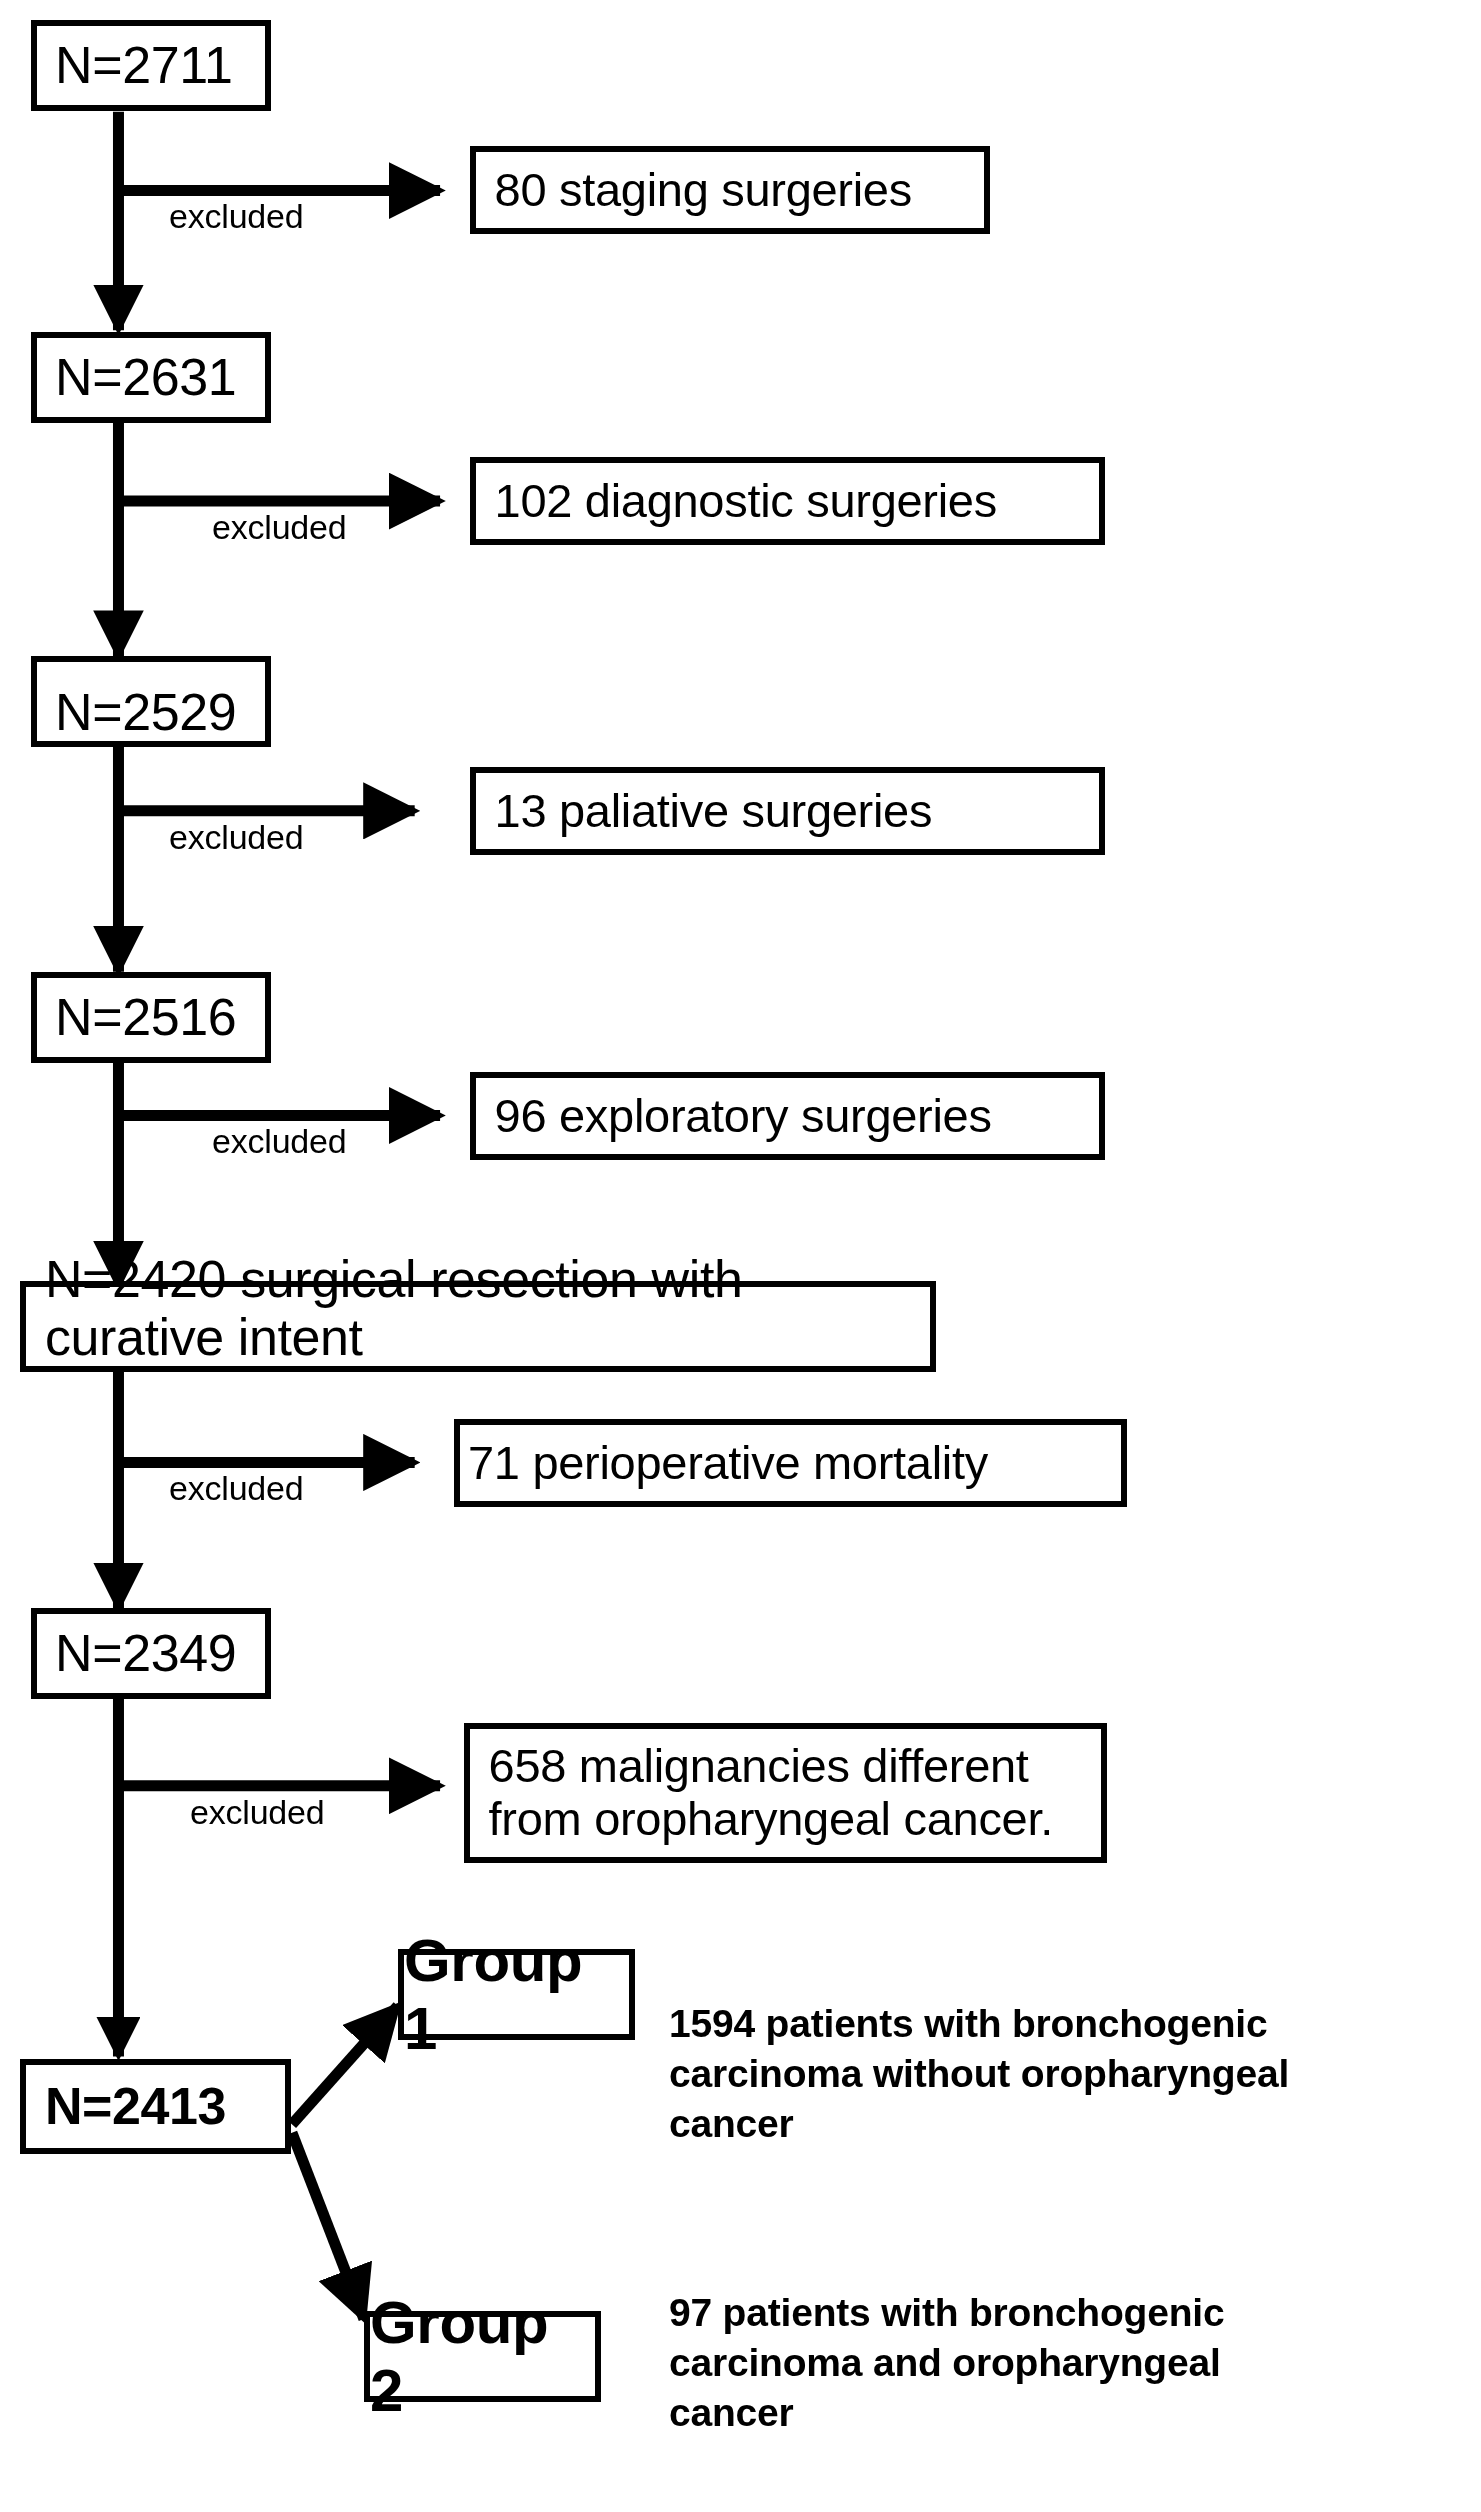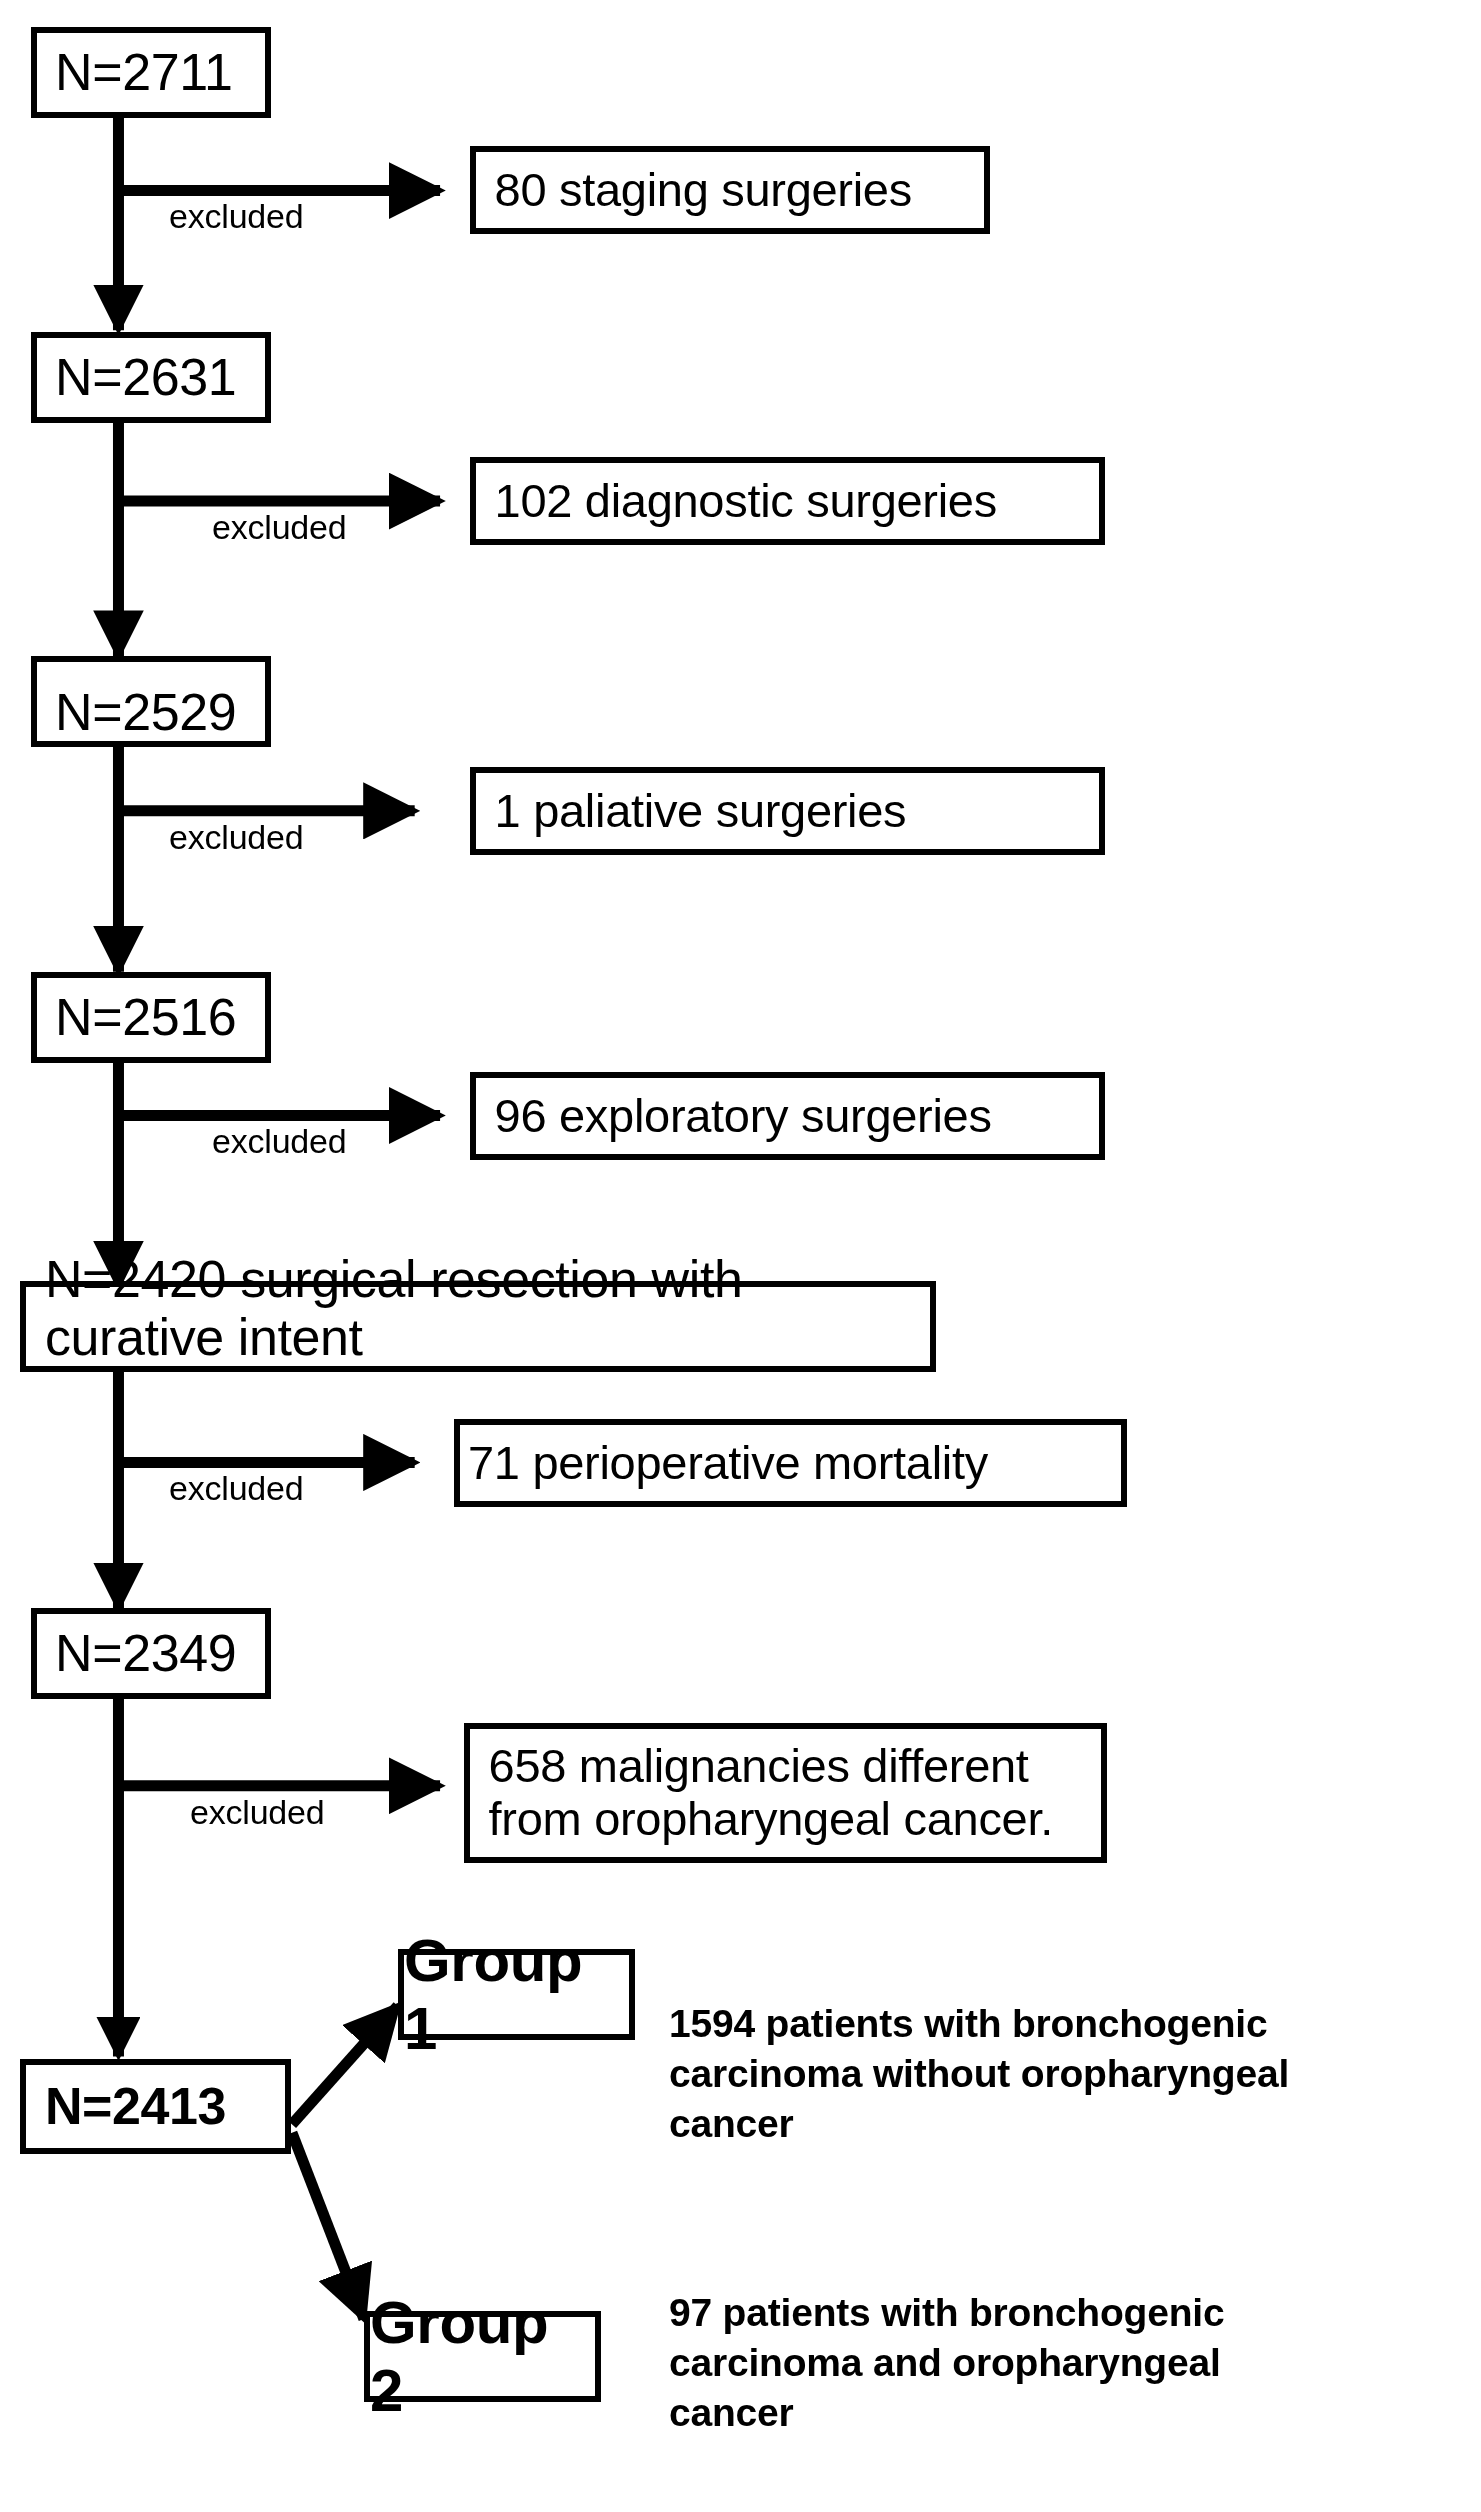--- a/index.html
+++ b/index.html
@@ -101,21 +101,21 @@
       <path d="M 140 1728 L 490 1728" marker-end="url(#arrowR)"></path>
       <path d="M 140 2110 L 520 2110" marker-end="url(#arrowR)"></path>
     </g>
 
     <g stroke="#000000" fill="none" stroke-width="13">
       <path d="M 345 2510 L 470 2370" marker-end="url(#arrowR)"></path>
       <path d="M 345 2520 L 430 2740" marker-end="url(#arrowR)"></path>
     </g>
   </svg>
 
-  <div class="node n-main" style="left:30.5px; top:27px; width:240px; height:91px;">
+  <div class="node n-main" style="left:30.5px; top:20px; width:240px; height:91px;">
     <span>N=2711</span>
   </div>
 
   <div class="node n-main" style="left:30.5px; top:332px; width:240px; height:91px;">
     <span>N=2631</span>
   </div>
 
   <div class="node n-main" style="left:30.5px; top:656px; width:240px; height:91px;align-items:flex-end;">
     <span>N=2529</span>
   </div>
@@ -138,21 +138,21 @@
 
   <div class="node n-excl" style="left:470px; top:146px; width:520px; height:88px;">
     <span>80 staging surgeries</span>
   </div>
 
   <div class="node n-excl" style="left:470px; top:457px; width:635px; height:88px;">
     <span>102 diagnostic surgeries</span>
   </div>
 
   <div class="node n-excl" style="left:470px; top:767px; width:635px; height:88px;">
-    <span>1 paliative surgeries</span>
+    <span>13 paliative surgeries</span>
   </div>
 
   <div class="node n-excl" style="left:470px; top:1072px; width:635px; height:88px;">
     <span>96 exploratory surgeries</span>
   </div>
 
   <div class="node n-excl" style="left:454px; top:1419px; width:673px; height:88px;padding-left:8px;">
     <span>71 perioperative mortality</span>
   </div>
 

